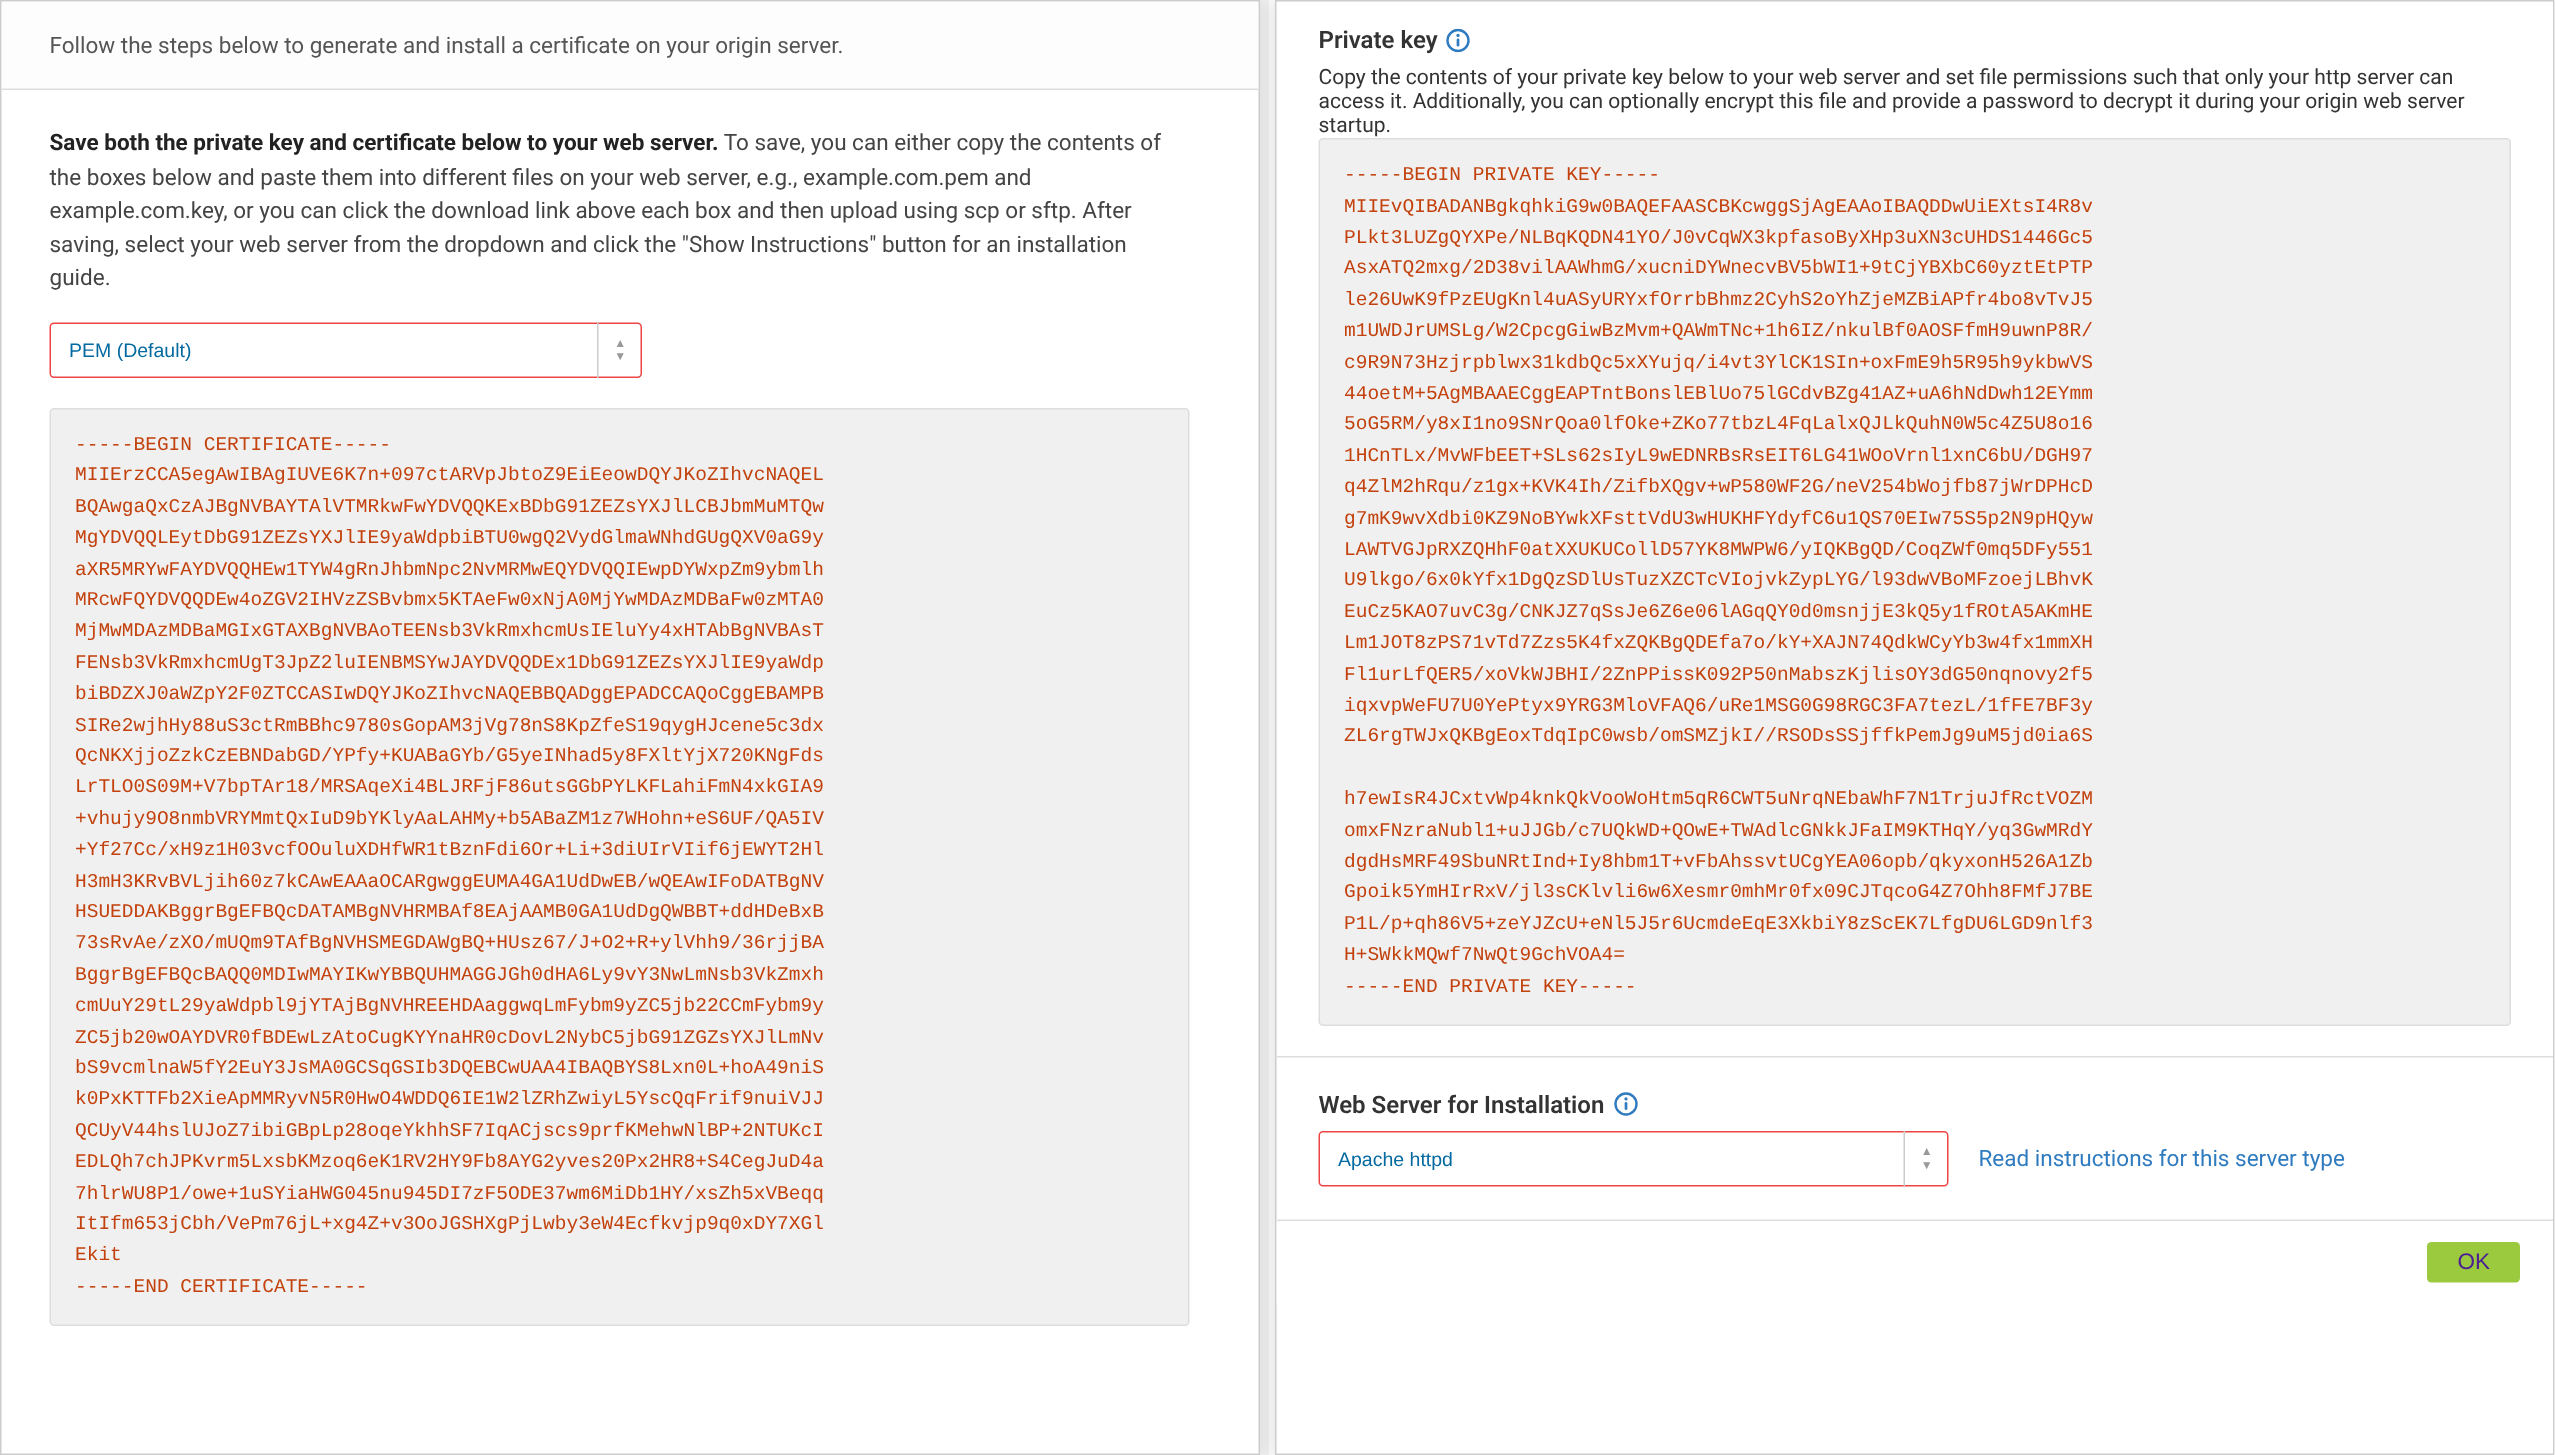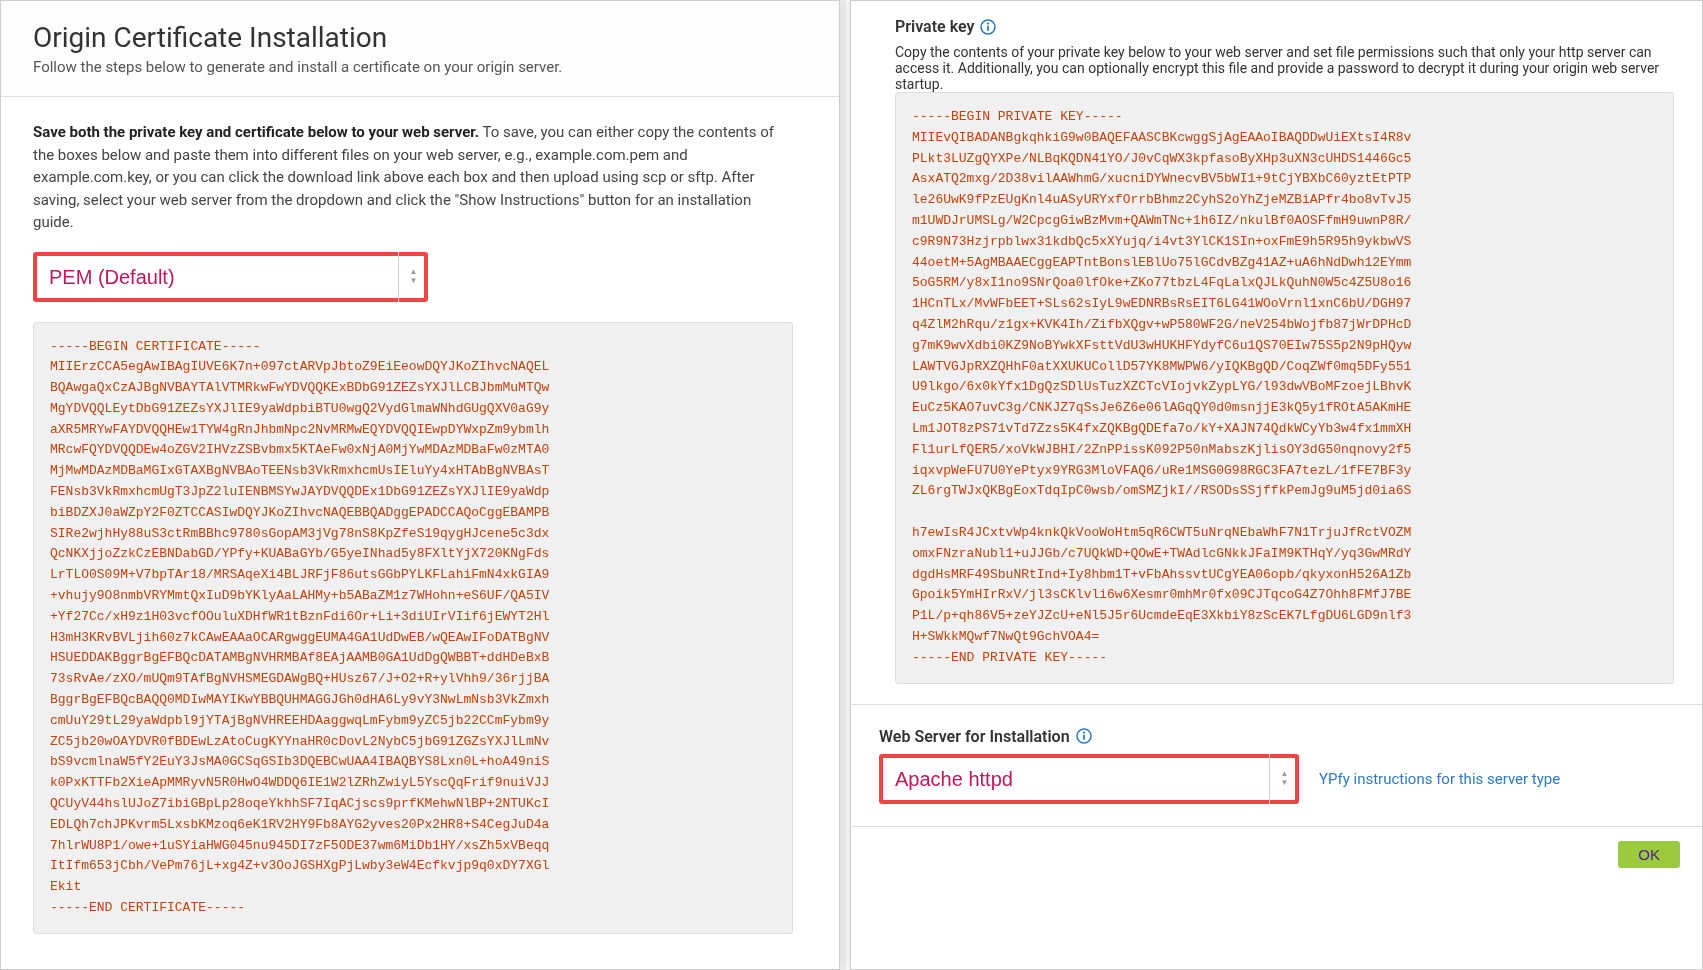--- a/index.html
+++ b/index.html
@@ -81,27 +81,27 @@
     justify-content: center;
   }
   .info-icon svg { width: 16px; height: 16px; }
   .select-wrap {
     position: relative;
     width: 395px;
   }
   .select-wrap select {
     width: 100%;
     padding: 10px 12px;
-    font-size: 20px;
-    border: 4px solid #ef4444;
+    font-size: 13px;
+    border: 1px solid #ef4444;
     border-radius: 3px;
     background: #fff;
     appearance: none;
     -webkit-appearance: none;
-    color: #be185d;
+    color: #0369a1;
   }
   .select-handle {
     position: absolute;
     right: 0;
     top: 0;
     bottom: 0;
     width: 30px;
     border-left: 1px solid #ccc;
     display: flex;
     flex-direction: column;
@@ -120,21 +120,21 @@
     padding: 14px 16px;
     font-family: "SFMono-Regular", Consolas, "Liberation Mono", Menlo, Courier, monospace;
     font-size: 13px;
     line-height: 1.6;
     color: #c2410c;
     white-space: pre-wrap;
     word-break: break-all;
     overflow-wrap: break-word;
   }
   .col-right .top-area {
-    padding: 16px 28px 0 44px;
+    padding: 16px 28px 0 28px;
   }
   .col-right .bottom-area {
     border-top: 1px solid #ddd;
     padding: 22px 28px 22px 28px;
   }
   .link {
     color: #2f7bbf;
     font-size: 15px;
     cursor: pointer;
   }
@@ -193,21 +193,20 @@
 <div class="bg-hint"></div>
 <div class="footer-hint">
   <span>API</span>
   <span>Help</span>
 </div>
 
 <div class="split">
 
   <div class="col col-left">
     <div class="modal-header">
-      <h1>Origin Certificate Installation</h1>
       <div class="subtitle">Follow the steps below to generate and install a certificate on your origin server.</div>
     </div>
     <div class="modal-body">
       <p>
         <strong>Save both the private key and certificate below to your web server.</strong><span> To save, you can either copy the contents of the boxes below and paste them into different files on your web server, e.g., example.com.pem and example.com.key, or you can click the download link above each box and then upload using scp or sftp. After saving, select your web server from the dropdown and click the "Show Instructions" button for an installation guide.</span>
       </p>
 
       <div class="field-group">
         <div class="select-wrap">
           <select>
@@ -312,21 +311,21 @@
       <div class="install-row">
         <div class="select-wrap" style="width:420px;">
           <select>
             <option>Apache httpd</option>
           </select>
           <div class="select-handle">
             <span>▲</span>
               <span>▼</span>
           </div>
         </div>
-        <span class="link">YPfy instructions for this server type</span>
+        <span class="link">Read instructions for this server type</span>
       </div>
     </div>
 
     <div class="modal-footer">
       <button class="btn-ok">OK</button>
     </div>
   </div>
 
 </div>
 

